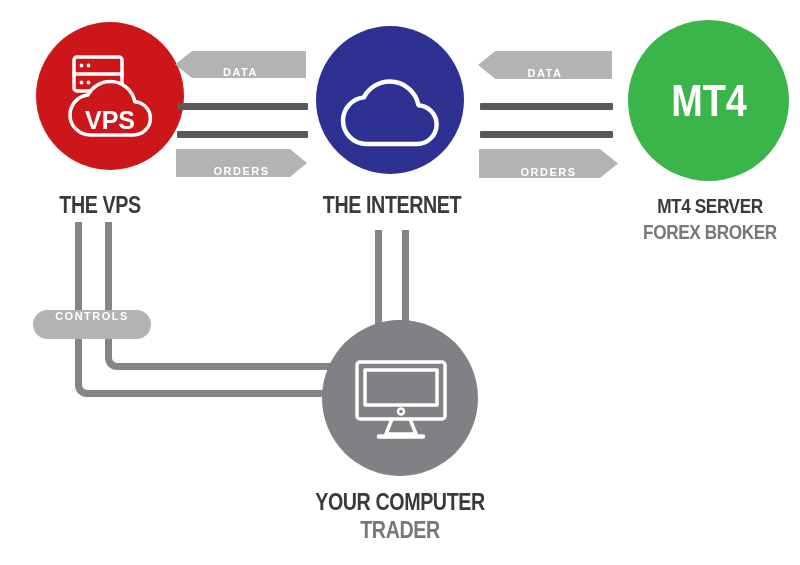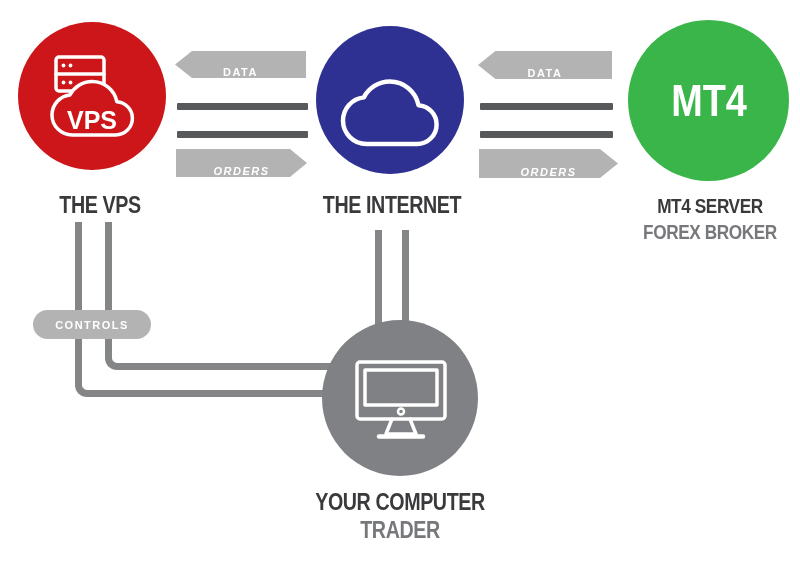--- a/index.html
+++ b/index.html
@@ -29,22 +29,22 @@
   .circle{position:absolute;border-radius:50%;display:flex;align-items:center;justify-content:center;z-index:2;}
   .node-red{background:var(--vps-red);}
   .node-blue{background:var(--internet-blue);}
   .node-green{background:var(--mt4-green);}
   .node-gray{background:var(--computer-gray);}
 
   
   .arrow{position:absolute;background:var(--arrow-gray);display:flex;align-items:flex-end;justify-content:center;
     color:#ffffff;font-weight:bold;font-size:11px;letter-spacing:1.5px;z-index:2;}
   .tip-left{clip-path:polygon(0% 50%,13% 0%,100% 0%,100% 100%,13% 100%);}
-  .tip-right{clip-path:polygon(0% 0%,87% 0%,100% 50%,87% 100%,0% 100%);font-style:italic;}
-  .pill{position:absolute;background:var(--arrow-gray);border-radius:15px;display:flex;align-items:center;justify-content:center;
+  .tip-right{clip-path:polygon(0% 0%,87% 0%,100% 50%,87% 100%,0% 100%);}
+  .pill{position:absolute;background:var(--arrow-gray);border-radius:15px;display:flex;justify-content:center;
     color:#ffffff;font-weight:bold;font-size:11px;letter-spacing:1.5px;z-index:4;}
 
   
   .label{position:absolute;width:300px;text-align:center;font-weight:bold;color:var(--label-dark);
     font-size:24px;letter-spacing:-0.5px;white-space:nowrap;transform:scaleX(0.82);z-index:2;}
   .label.small{font-size:21px;}
   .label.muted{color:var(--label-muted);}
 
   .mt4-text{color:#ffffff;font-weight:bold;font-size:44px;letter-spacing:0px;transform:scaleX(0.86);}
   svg{display:block;}
@@ -53,21 +53,21 @@
 <body>
 
 <div class="canvas">
 
   <div class="lshape" style="left:105px;top:222px;width:250px;height:148px;"></div>
   <div class="lshape" style="left:75px;top:222px;width:275px;height:175px;"></div>
 
   <div class="vline" style="left:375px;top:230px;height:97px;"></div>
   <div class="vline" style="left:402px;top:230px;height:97px;"></div>
 
-  <div class="circle node-red" style="left:18px;top:22px;width:148px;height:148px;">
+  <div class="circle node-red" style="left:36px;top:22px;width:148px;height:148px;">
     <svg width="148" height="148" viewBox="0 0 148 148">
       <g fill="none" stroke="#ffffff" stroke-width="3.5" stroke-linejoin="round" stroke-linecap="round">
         <rect x="38" y="35" width="48" height="34" rx="3"></rect>
         <line x1="38" y1="52" x2="86" y2="52"></line>
       </g>
       <g fill="#ffffff">
         <circle cx="45.5" cy="43.5" r="1.9"></circle>
           <circle cx="52.5" cy="43.5" r="1.9"></circle>
         <circle cx="45.5" cy="60.5" r="1.9"></circle>
           <circle cx="52.5" cy="60.5" r="1.9"></circle>

